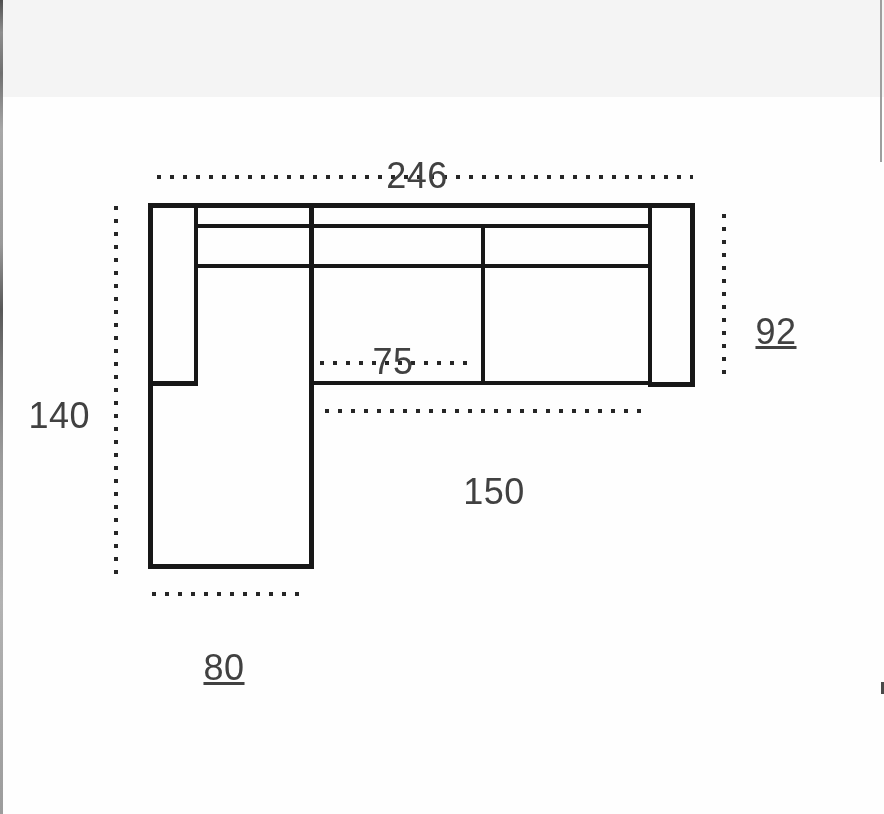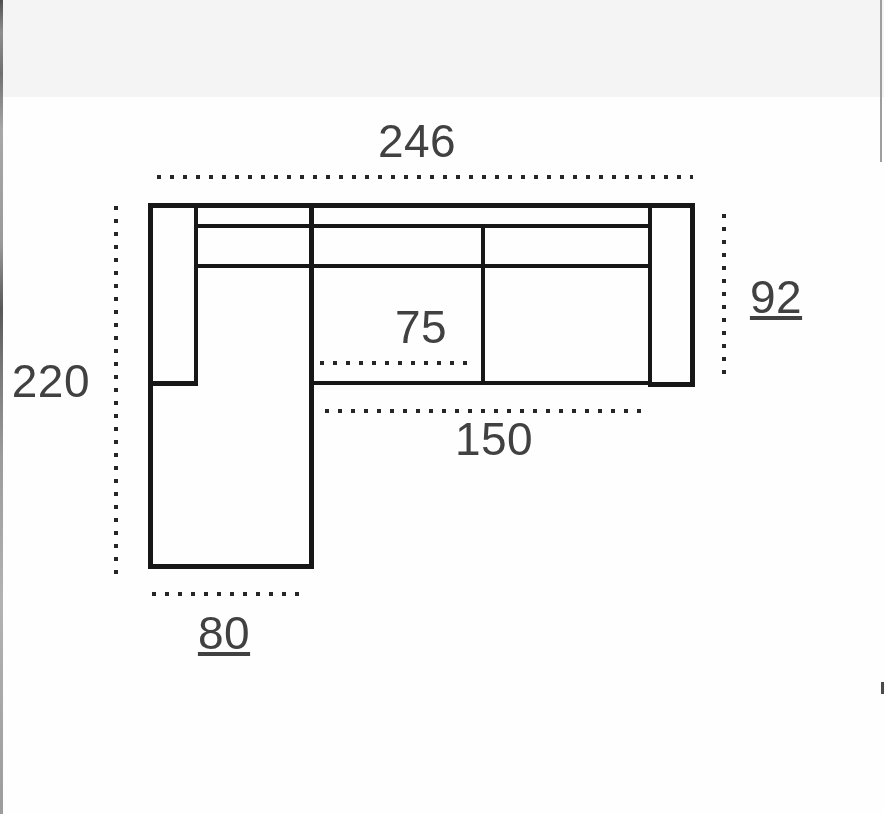--- a/index.html
+++ b/index.html
@@ -39,24 +39,25 @@
       #262626 0px, #262626 4px, transparent 4px, transparent 13px);
   }
   .dot-v {
     position: absolute; width: 4px;
     background-image: repeating-linear-gradient(to bottom,
       #262626 0px, #262626 4px, transparent 4px, transparent 13px);
   }
   .dim-label {
     position: absolute;
     color: #414141;
-    font-size: 46px;
+    font-size: 36px;
     line-height: 1;
     letter-spacing: 0.5px;
     white-space: nowrap;
+    margin-top: 40px;
   }
   .ta-c { text-align: center; }
   .ta-r { text-align: right; }
 </style>
 </head>
 <body>
 
 <div id="stage">
 
   <div class="band-top"></div>
@@ -94,19 +95,19 @@
   </div>
 
   <div class="dot-h" style="left:157px; top:175px; width:536px;"></div>
   <div class="dot-v" style="left:114px; top:206px; height:368px;"></div>
   <div class="dot-v" style="left:722px; top:214px; height:167px;"></div>
   <div class="dot-h" style="left:320px; top:361px; width:150px;"></div>
   <div class="dot-h" style="left:325px; top:409px; width:322px;"></div>
   <div class="dot-h" style="left:152px; top:592px; width:152px;"></div>
 
   <div class="dim-label ta-c" style="left:357px; top:118px; width:120px;">246</div>
-  <div class="dim-label ta-r" style="left:6px; top:358px; width:84px;">220</div>
+  <div class="dim-label ta-r" style="left:6px; top:358px; width:84px;">140</div>
   <div class="dim-label ta-c" style="left:746px; top:274px; width:60px;text-decoration:underline;">92</div>
-  <div class="dim-label ta-c" style="left:385px; top:304px; width:72px;">75</div>
-  <div class="dim-label ta-c" style="left:434px; top:416px; width:120px;">150</div>
+  <div class="dim-label ta-c" style="left:357px; top:304px; width:72px;">75</div>
+  <div class="dim-label ta-c" style="left:434px; top:434px; width:120px;">150</div>
   <div class="dim-label ta-c" style="left:174px; top:610px; width:100px;text-decoration:underline;">80</div>
 
 </div>
 
 </body></html>

